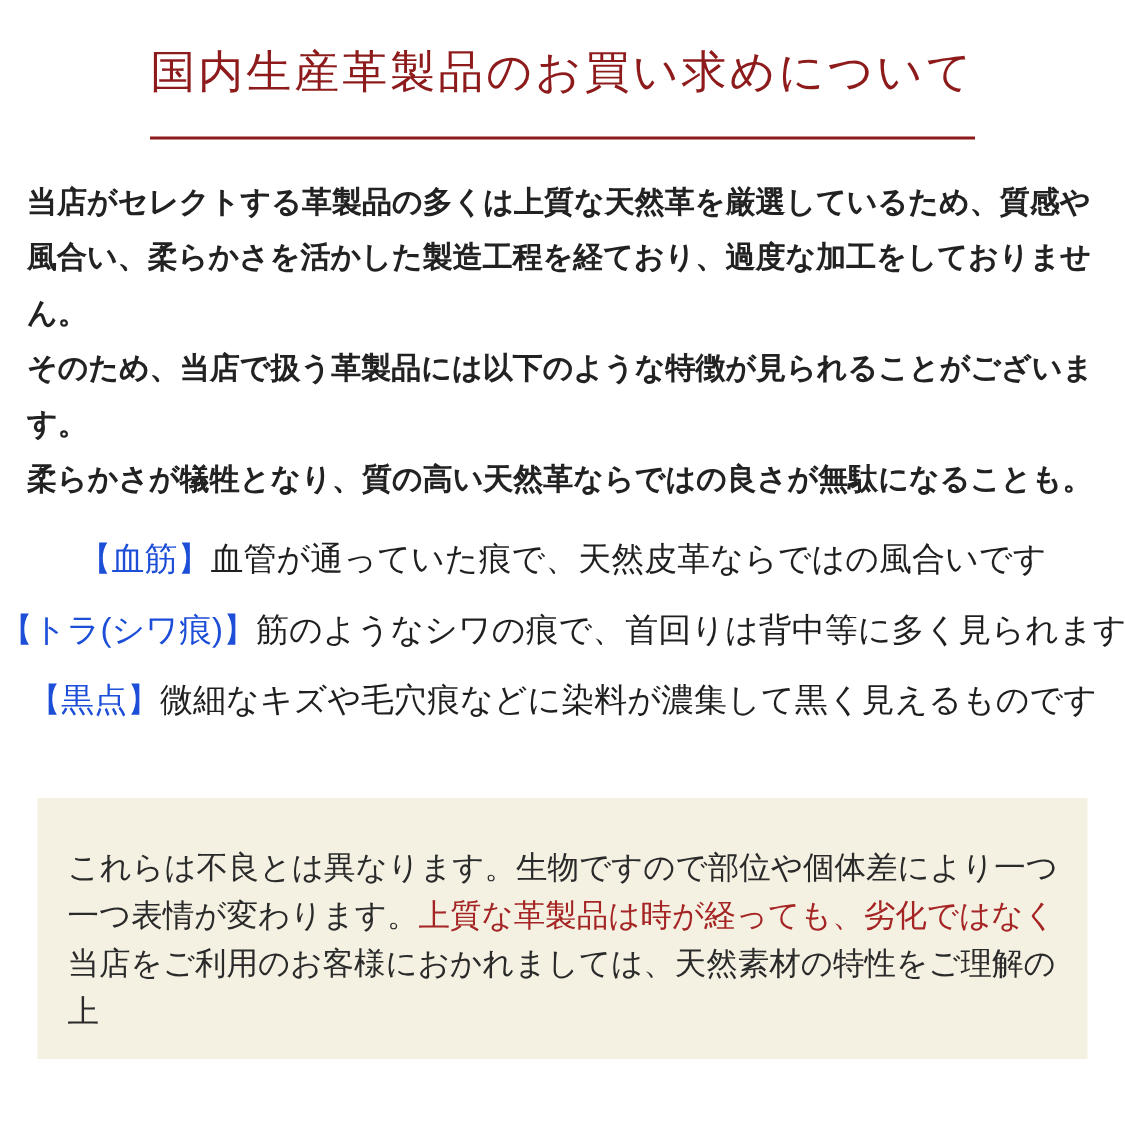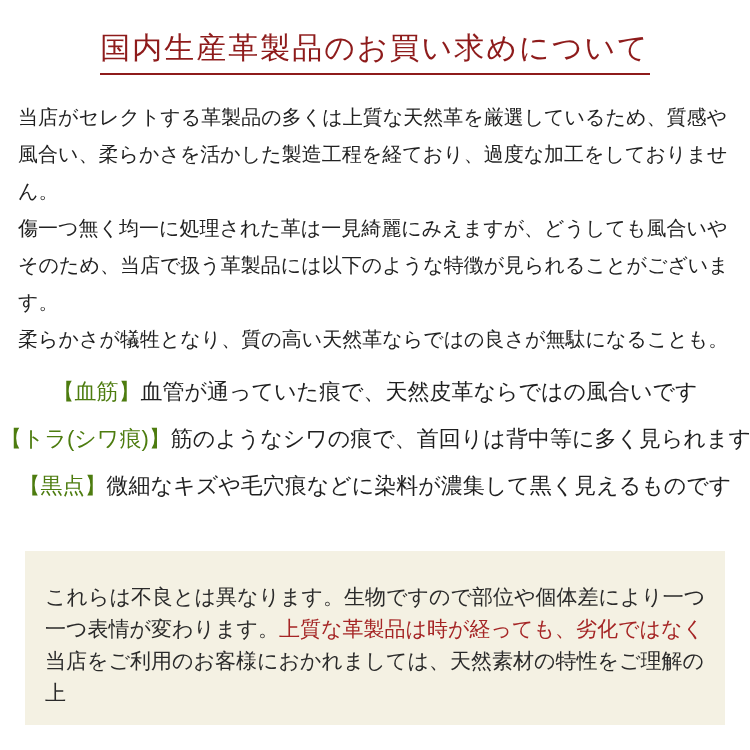--- a/index.html
+++ b/index.html
@@ -15,42 +15,43 @@
     text-align: center;
     padding-top: 28px;
   }
   .page-title {
     display: inline-block;
     font-size: 30px;
     font-weight: normal;
     letter-spacing: 2px;
     color: #8e1b1b;
     border-bottom: 2px solid #8e1b1b;
-    padding-bottom: 4px;
+    padding-bottom: 22px;
     font-family: "Liberation Serif", "DejaVu Serif", serif;
   }
   .intro {
     margin: 24px 16px 13px 18px;
     font-size: 20px;
     line-height: 37px;
     color: #222222;
+    font-weight: bold;
   }
   .features {
     margin-top: 14px;
     text-align: center;
     font-family: "Liberation Sans", "DejaVu Sans", sans-serif;
     font-size: 22px;
     color: #1f1f1f;
   }
   .feature {
     line-height: 27px;
     margin-top: 20px;
     white-space: nowrap;
   }
-  .feature-label { color: #4d7c0f; }
+  .feature-label { color: #1d4ed8; }
   .notice-box {
     margin: 52px 25px 0 25px;
     background: #f4f1e3;
     padding: 30px 18px 16px 20px;
     font-size: 21px;
     line-height: 32px;
     color: #2a2a2a;
   }
   .accent-red { color: #a52525; }
 </style>
@@ -59,21 +60,20 @@
 
 <main>
 
   <header class="title-wrap">
     <h1 class="page-title">国内生産革製品のお買い求めについて</h1>
   </header>
 
   <section class="intro">
     <div>当店がセレクトする革製品の多くは上質な天然革を厳選しているため、質感や</div>
     <div>風合い、柔らかさを活かした製造工程を経ており、過度な加工をしておりません。</div>
-    <div>傷一つ無く均一に処理された革は一見綺麗にみえますが、どうしても風合いや</div>
     <div>そのため、当店で扱う革製品には以下のような特徴が見られることがございます。</div>
     <div>柔らかさが犠牲となり、質の高い天然革ならではの良さが無駄になることも。</div>
   </section>
 
   <section class="features">
     <div class="feature">
       <span class="feature-label">【血筋】</span><span class="feature-text">血管が通っていた痕で、天然皮革ならではの風合いです</span>
     </div>
     <div class="feature">
       <span class="feature-label">【トラ(シワ痕)】</span><span class="feature-text">筋のようなシワの痕で、首回りは背中等に多く見られます</span>

